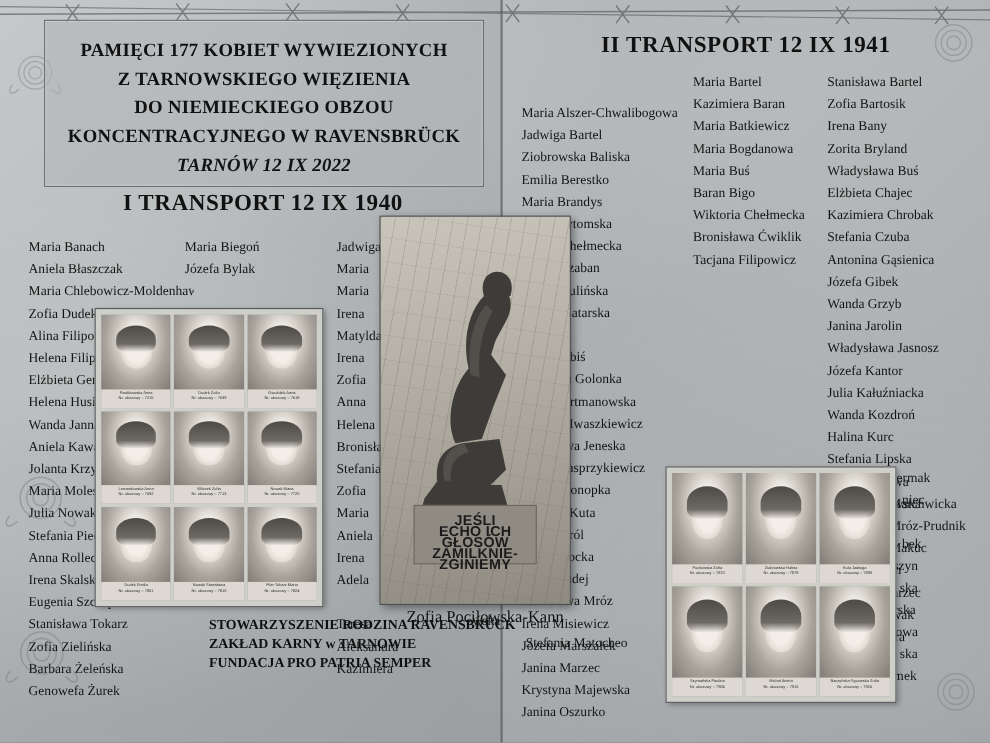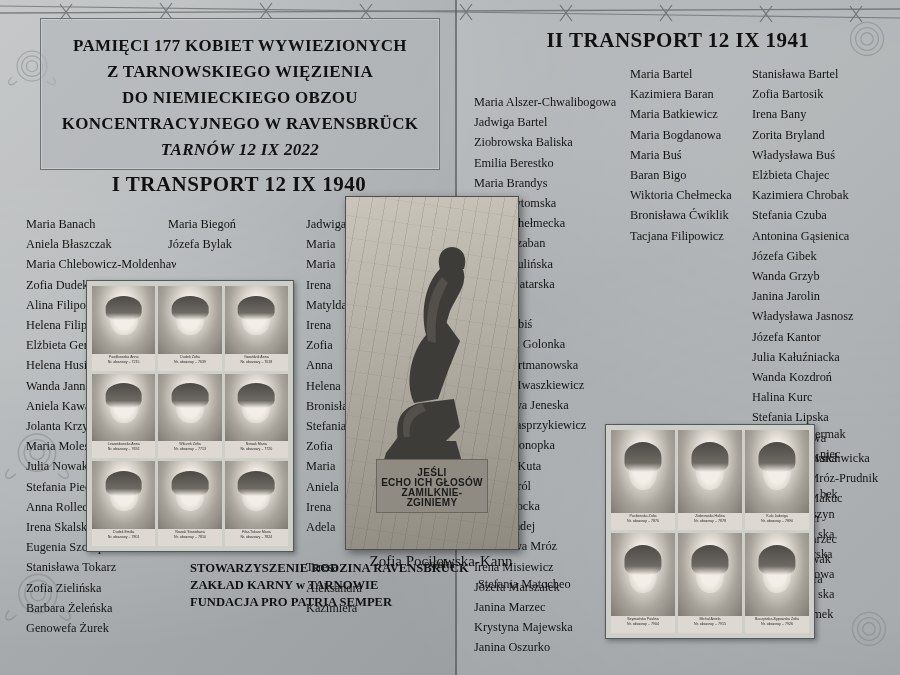--- a/index.html
+++ b/index.html
@@ -115,21 +115,21 @@
       repeating-linear-gradient(8deg, rgba(90,90,90,.10) 0 1px, transparent 1px 22px);
     opacity:.75;
   }
   #monument .statue{
     position:absolute;left:22px;top:34px;width:118px;height:268px;
   }
   #monument .plaque{
     position:absolute;left:30px;top:262px;width:110px;height:44px;
     background:#8f8b82;border:1px solid #6b675f;
     font-family:"Liberation Sans", sans-serif;
-    font-size:10px;line-height:10px;text-align:center;color:#1b1b1b;
+    font-size:13px;line-height:10px;text-align:center;color:#1b1b1b;
     padding-top:8px;font-weight:bold;letter-spacing:.3px;
   }
   .caption{
     position:absolute;font-size:15px;color:#101010;
   }
   #cap-monument{left:351px;top:553px;width:180px;text-align:center;}
   
   .footer{
     position:absolute;left:190px;top:560px;width:300px;
     font-family:"Liberation Serif", serif;

